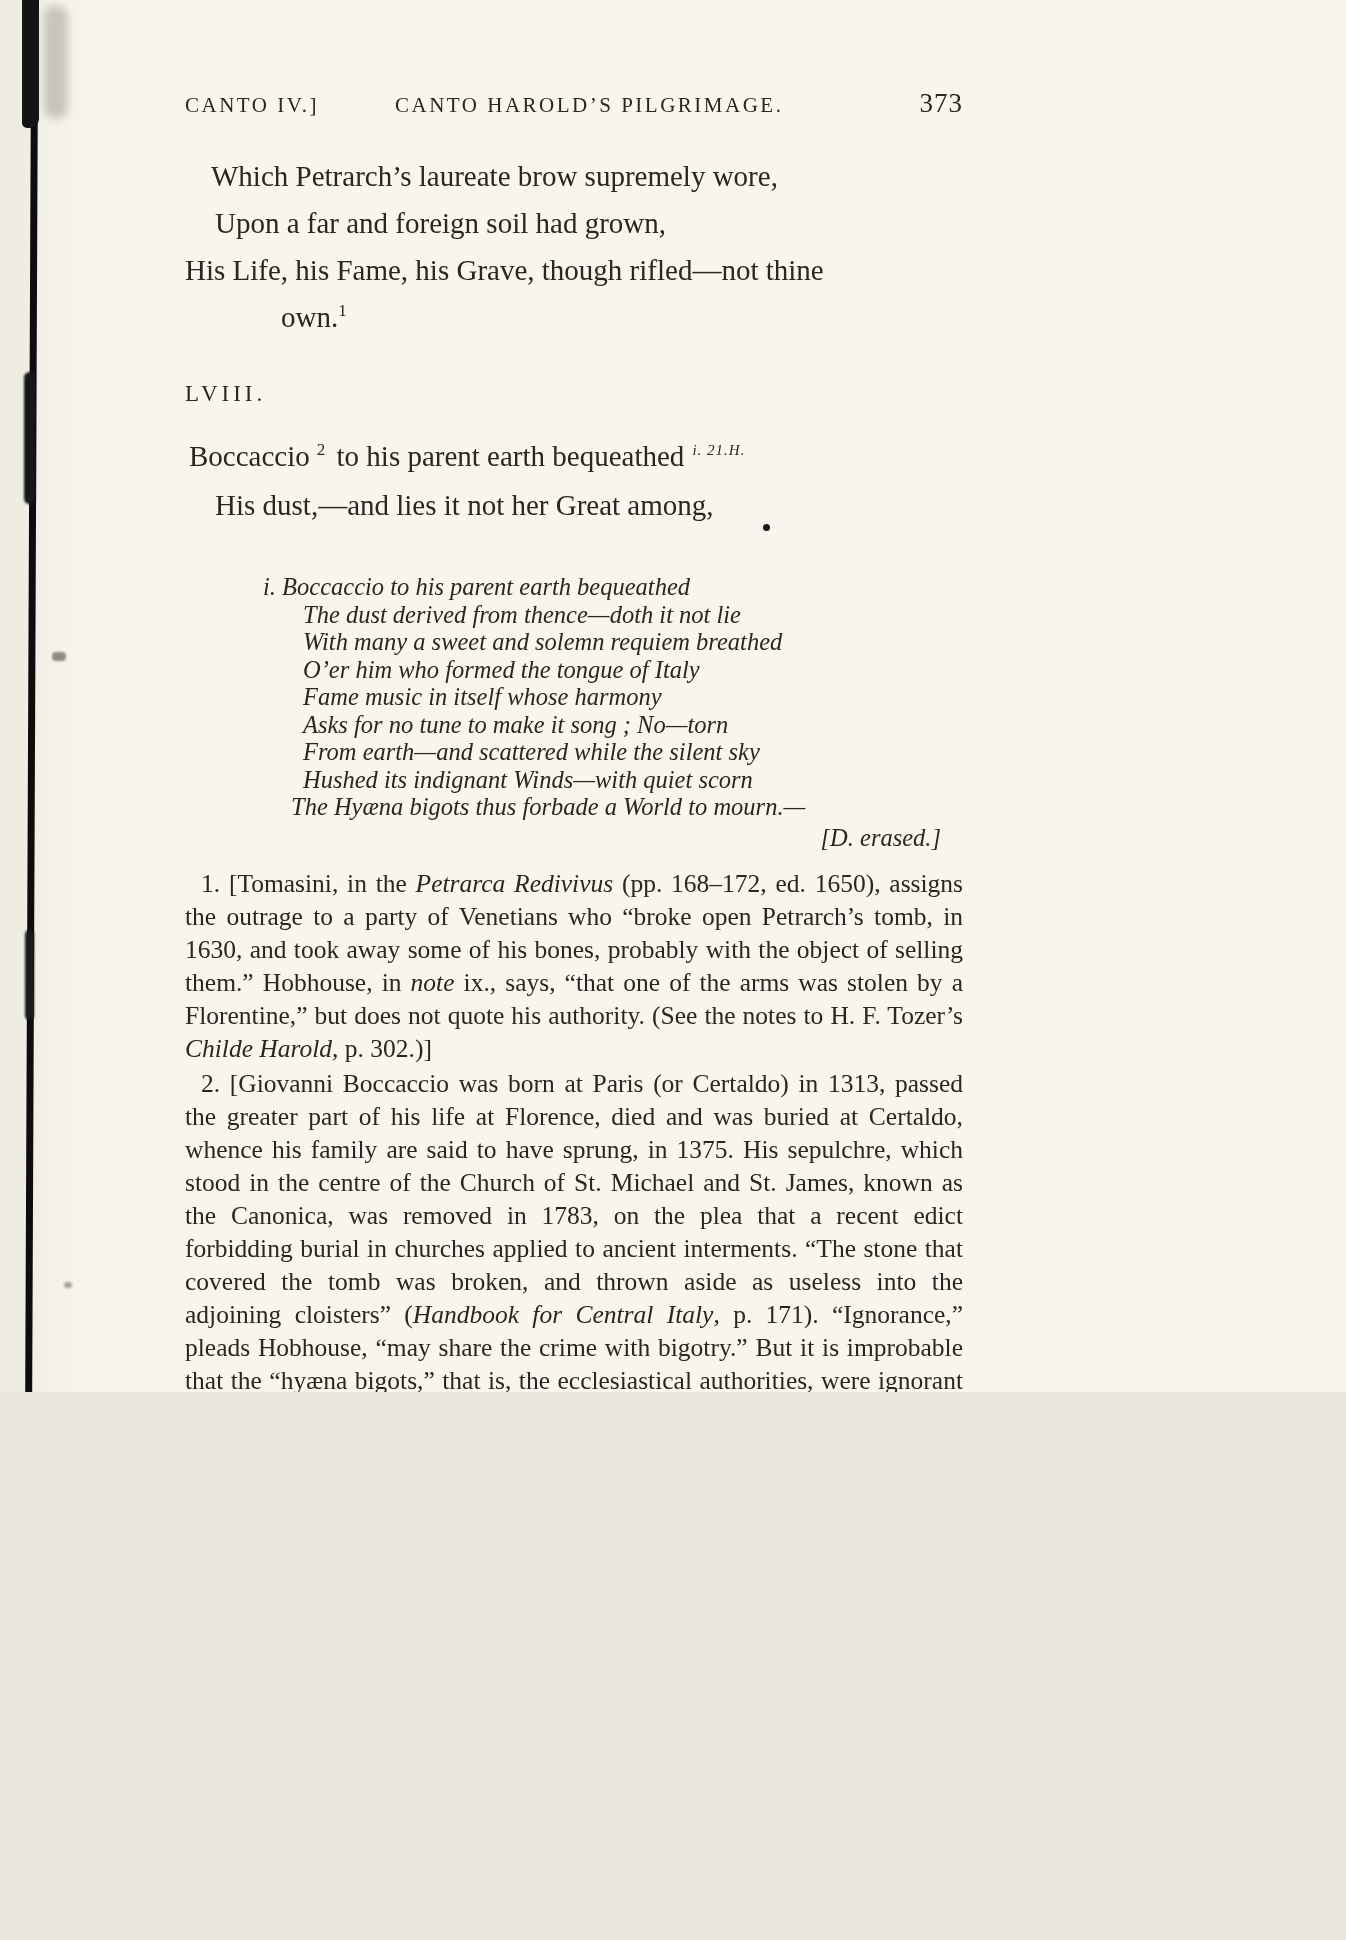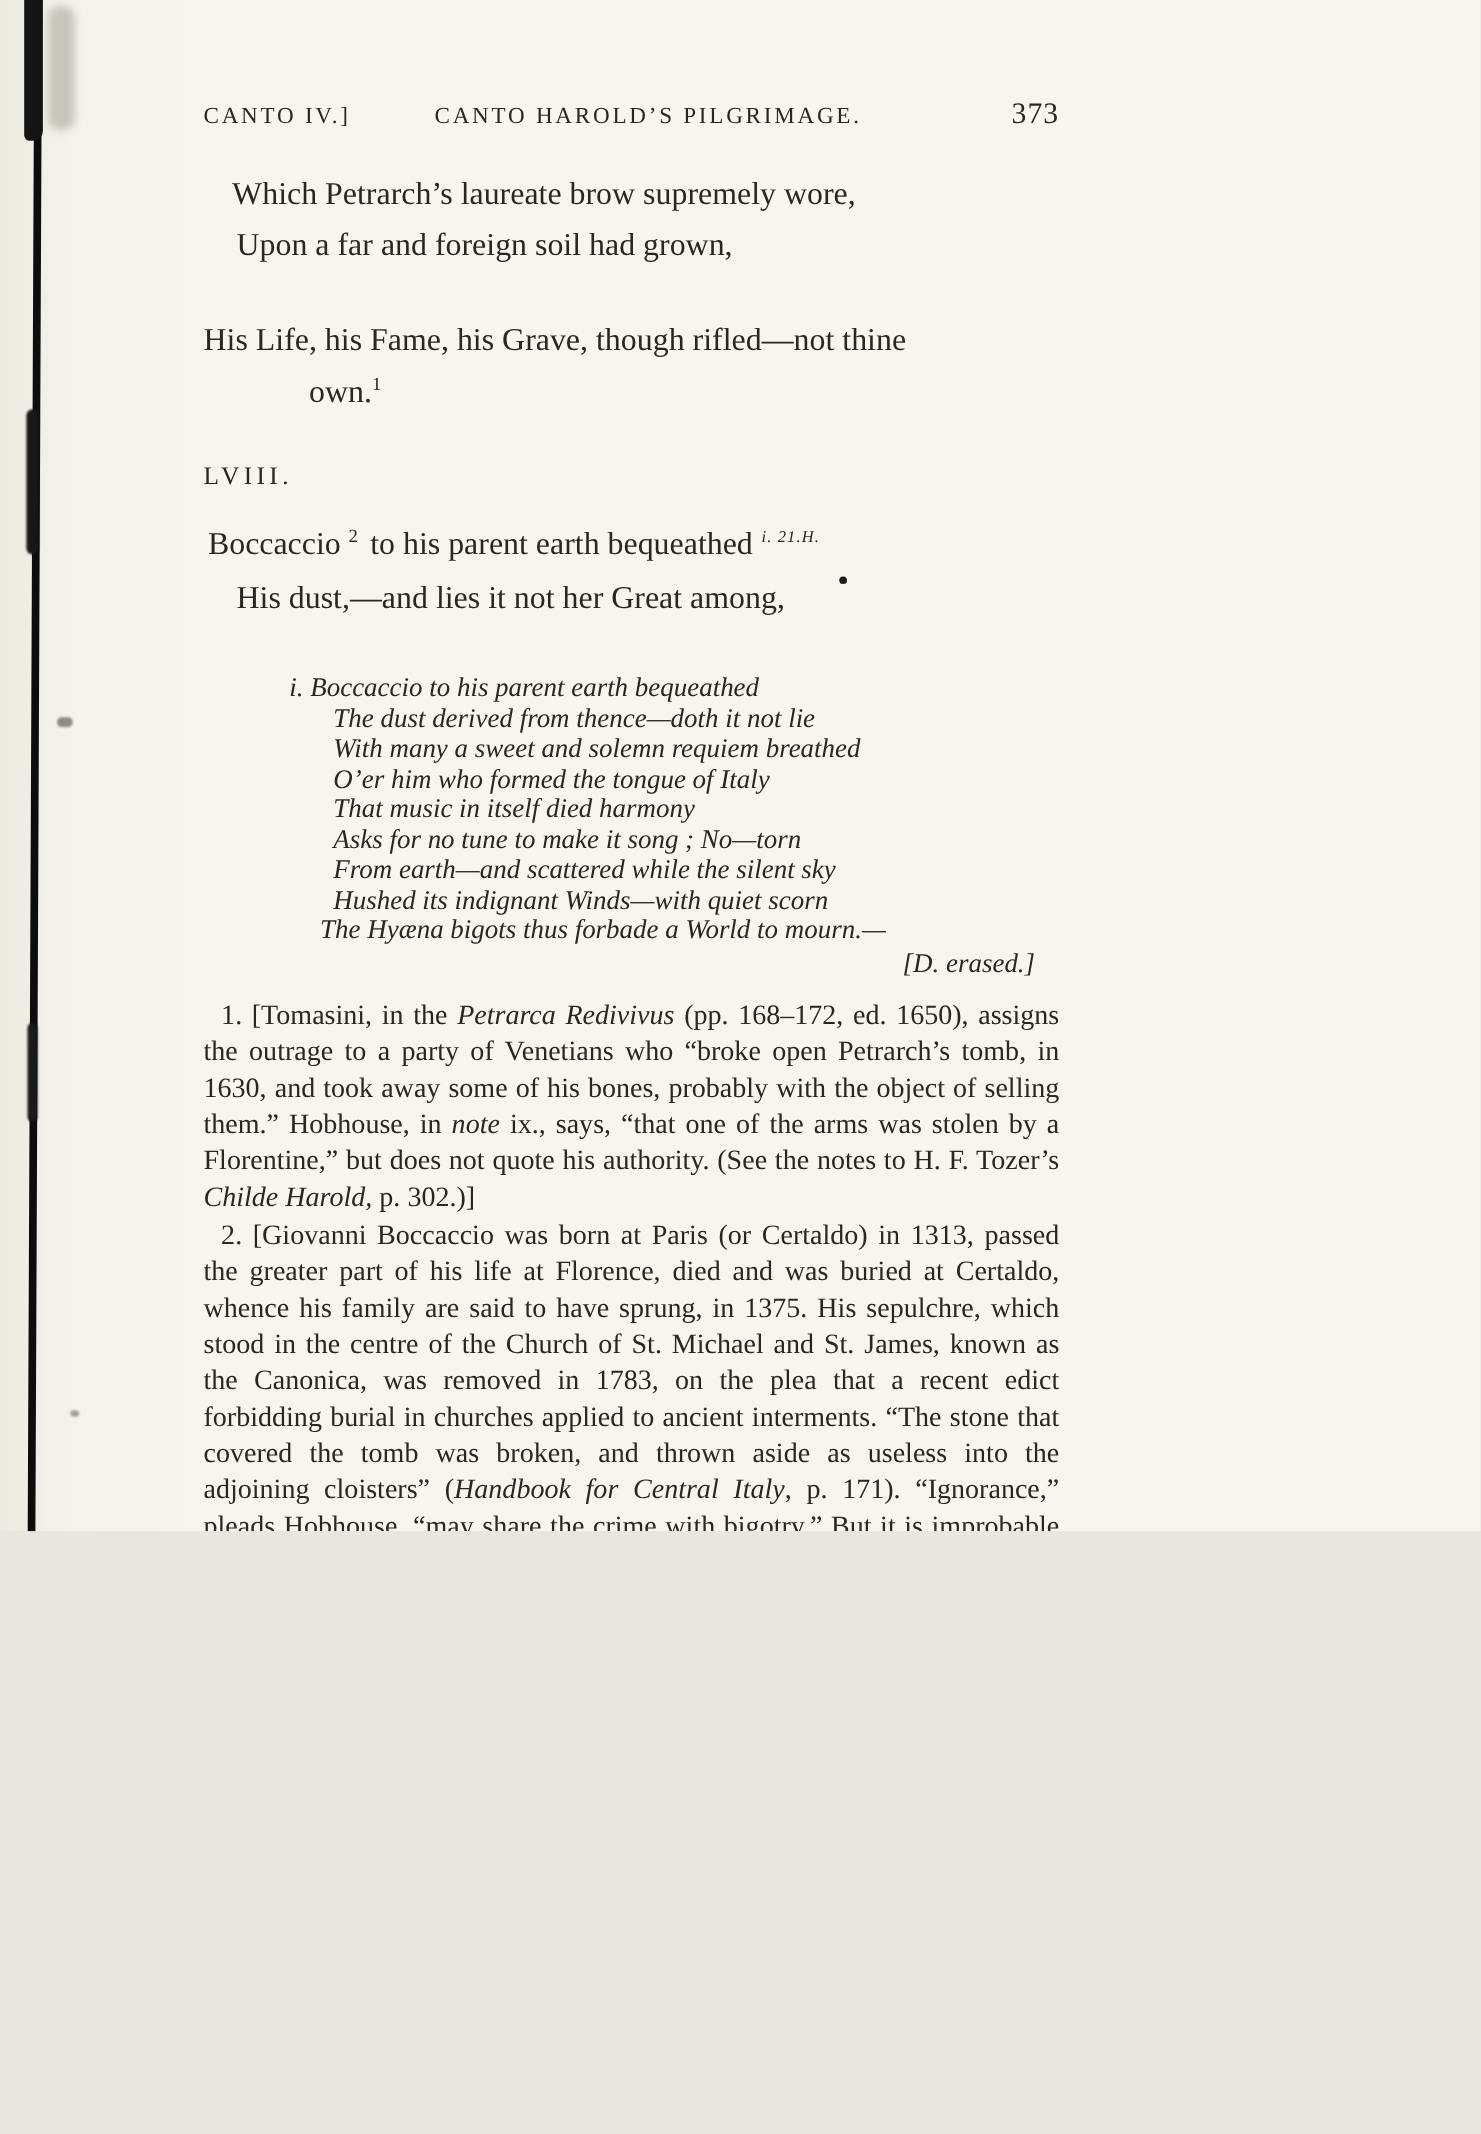--- a/index.html
+++ b/index.html
@@ -28,21 +28,21 @@
 
   .running-header{display:flex;justify-content:space-between;align-items:baseline;}
   .canto{font-size:21px;letter-spacing:2.5px;}
   .running-title{font-size:21px;letter-spacing:2.5px;margin-right:60px;}
   .page-number{font-size:27px;letter-spacing:1px;}
 
   .stanza-end{margin-top:34px;}
   .verse-line{font-size:29px;line-height:47px;white-space:nowrap;}
   .vl-1{margin-left:26px;}
   .vl-2{margin-left:30px;}
-  .vl-3{margin-left:0;margin-top:39px;}
+  .vl-3{margin-left:0;}
   .vl-4{margin-left:96px;}
 
   sup.noteref{font-size:17px;vertical-align:super;line-height:0;}
   sup.sideref{font-size:15px;vertical-align:super;line-height:0;letter-spacing:1px;margin-left:8px;font-style:italic;}
   sup.inlineref{font-size:17px;vertical-align:super;line-height:0;margin-left:7px;margin-right:4px;}
 
   .stanza-number{margin-top:40px;text-align:left;font-size:23px;letter-spacing:4px;}
 
   .stanza-lviii{margin-top:26px;}
   .bl-1{margin-left:4px;}
@@ -95,21 +95,21 @@
     <div class="stanza-lviii">
       <div class="verse-line bl-1"><span>Boccaccio</span><sup class="inlineref">2</sup><span> to his parent earth bequeathed</span><sup class="sideref">i. 21.H.</sup></div>
       <div class="verse-line bl-2">His dust,—and lies it not her Great among,</div>
     </div>
 
     <div class="variant">
       <div class="v-first">i. Boccaccio to his parent earth bequeathed</div>
       <div class="v-mid">The dust derived from thence—doth it not lie</div>
       <div class="v-mid">With many a sweet and solemn requiem breathed</div>
       <div class="v-mid">O’er him who formed the tongue of Italy</div>
-      <div class="v-mid">That music in itself died harmony</div>
+      <div class="v-mid">Fame music in itself whose harmony</div>
       <div class="v-mid">Asks for no tune to make it song ; No—torn</div>
       <div class="v-mid">From earth—and scattered while the silent sky</div>
       <div class="v-mid">Hushed its indignant Winds—with quiet scorn</div>
       <div class="v-last">The Hyæna bigots thus forbade a World to mourn.—</div>
       <div class="v-attr">[D. erased.]</div>
     </div>
 
     <p class="footnote first"><span>1. [Tomasini, in the </span><i>Petrarca Redivivus</i><span> (pp. 168–172, ed. 1650), assigns the outrage to a party of Venetians who “broke open Petrarch’s tomb, in 1630, and took away some of his bones, probably with the object of selling them.”  Hobhouse, in </span><i>note</i><span> ix., says, “that one of the arms was stolen by a Florentine,” but does not quote his authority.  (See the notes to H. F. Tozer’s </span><i>Childe Harold,</i><span> p. 302.)]</span></p>
 
     <p class="footnote second"><span>2. [Giovanni Boccaccio was born at Paris (or Certaldo) in 1313, passed the greater part of his life at Florence, died and was buried at Certaldo, whence his family are said to have sprung, in 1375.  His sepulchre, which stood in the centre of the Church of St. Michael and St. James, known as the Canonica, was removed in 1783, on the plea that a recent edict forbidding burial in churches applied to ancient interments.  “The stone that covered the tomb was broken, and thrown aside as useless into the adjoining cloisters” (</span><i>Handbook for Central Italy</i><span>, p. 171).  “Ignorance,” pleads Hobhouse, “may share the crime with bigotry.”  But it is improbable that the “hyæna bigots,” that is, the ecclesiastical authorities, were ignorant that Boccaccio was a bitter satirist of Churchmen, or that “he transferred the functions and histories of Hebrew prophets and prophetesses, and of Christian saints and apostles, nay, the highest mysteries and most awful</span></p>

